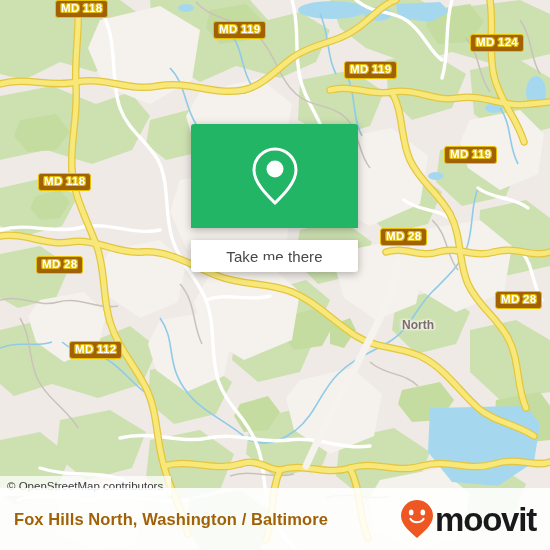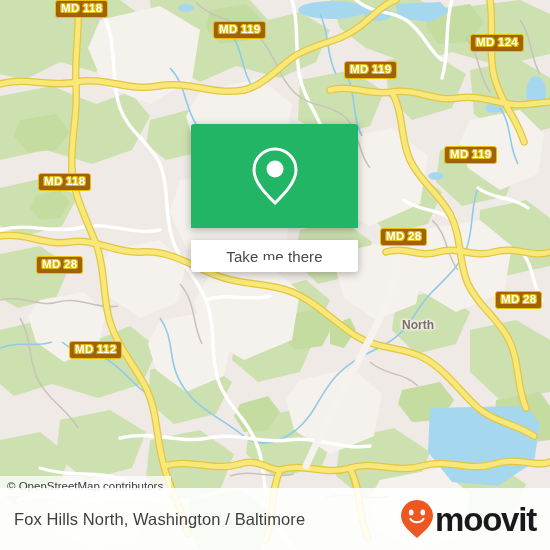--- a/index.html
+++ b/index.html
@@ -138,23 +138,24 @@
     width: 550px;
     height: 62px;
     background: rgba(255,255,255,0.88);
     display: flex;
     align-items: center;
     justify-content: space-between;
     padding: 0 14px 0 14px;
   }
   #footer-title {
     font-size: 16.5px;
-    color: #404040;
+    color: #a16207;
     white-space: nowrap;
     letter-spacing: 0.1px;
+    font-weight: bold;
   }
   #brand {
     display: flex;
     align-items: center;
     gap: 1px;
   }
   #brand-wordmark {
     font-size: 33px;
     font-weight: bold;
     color: #19191c;

